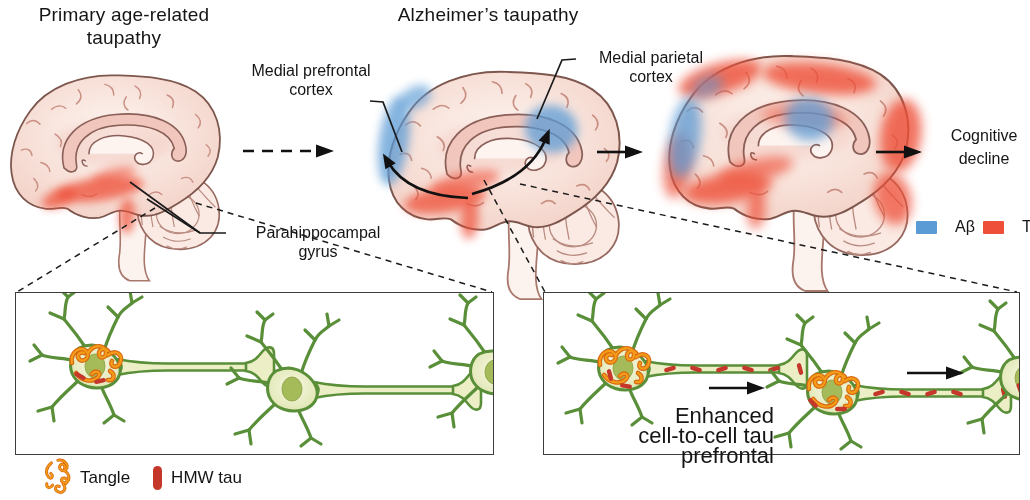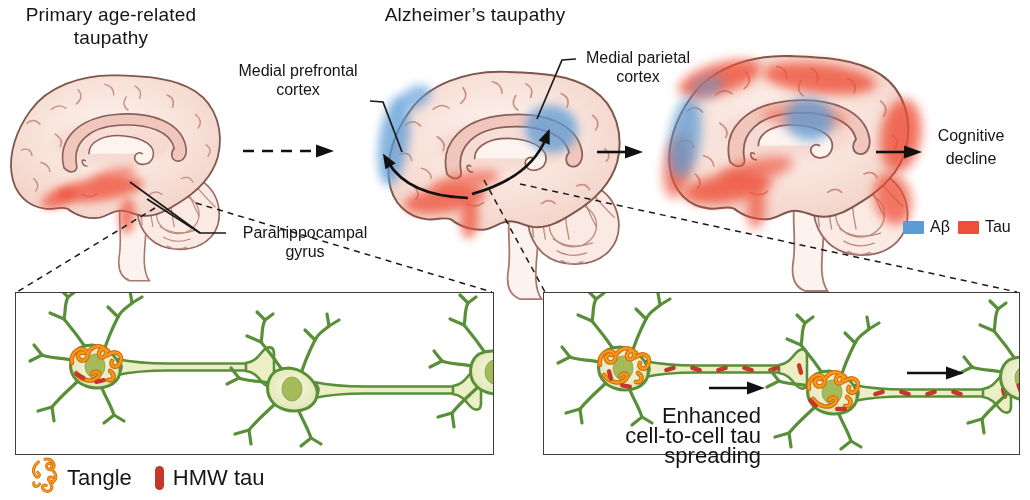--- a/index.html
+++ b/index.html
@@ -1,40 +1,40 @@
 <!DOCTYPE html>
 <html><head>
 <meta charset="utf-8">
 <style>
   html,body{margin:0;padding:0;background:#fff;}
   #stage{position:relative;width:1030px;height:500px;background:#fff;overflow:hidden;
          font-family:"Liberation Sans","DejaVu Sans",sans-serif;color:#151515;}
-  .t{position:absolute;}
+  .t{position:absolute;margin-left:13px;}
   .title{font-size:19px;line-height:23px;text-align:center;letter-spacing:.2px;}
   .lbl{font-size:16px;line-height:19px;text-align:center;}
   .title-part{left:0px;top:3px;width:222px;}
   .title-ad{left:362px;top:3px;width:226px;}
   .lbl-prefrontal{left:226px;top:61px;width:144px;}
   .lbl-parietal{left:572px;top:48px;width:132px;}
   .lbl-parahippo{left:228px;top:223px;width:154px;}
   .lbl-cognitive{left:916px;top:124px;width:110px;font-size:16px;line-height:23px;text-align:center;}
   .lbl-enhanced{left:545px;top:406px;width:216px;font-size:22px;line-height:20px;text-align:right;}
   .brain{position:absolute;}
   #brain1{left:0px;top:60px;width:240px;height:230px;}
   #brain2{left:366px;top:64px;width:286px;height:236px;}
   #brain3{left:650px;top:48px;width:288px;height:244px;}
   .nbox{position:absolute;border:1.5px solid #3d3d3d;background:#fff;}
   #boxL{left:15px;top:292px;width:477px;height:161px;}
   #boxR{left:543px;top:292px;width:475px;height:161px;}
   .nbox svg{display:block;}
   #overlay{position:absolute;left:0;top:0;width:1030px;height:500px;pointer-events:none;}
   .legend-brain{left:903px;top:218px;display:flex;align-items:center;gap:8px;font-size:16px;}
-  .legend-brain .item{display:flex;align-items:center;gap:6px;}
+  .legend-brain .item{display:flex;align-items:center;gap:18px;}
   .sw{display:inline-block;width:21px;height:13px;border-radius:1px;}
-  .legend-neuron{left:24px;top:456px;height:44px;display:flex;align-items:center;gap:9px;font-size:22px;}
+  .legend-neuron{left:24px;top:456px;height:44px;display:flex;align-items:center;gap:9px;font-size:17px;}
   .hmw-dash{display:inline-block;width:9px;height:24px;border-radius:4.5px;margin-left:14px;}
 </style>
 </head>
 <body>
 
 <div id="stage">
 
   <div class="t title title-part">Primary age-related taupathy</div>
   <div class="t title title-ad">Alzheimer’s taupathy</div>
 
@@ -445,21 +445,21 @@
         </g>
         <line x1="165" y1="95" x2="207" y2="95" stroke="#111" stroke-width="2.4"></line>
         <polygon points="221,95 203,88.5 203,101.5" fill="#111"></polygon>
         <line x1="363" y1="80" x2="406" y2="80" stroke="#111" stroke-width="2.4"></line>
         <polygon points="420,80 402,73.5 402,86.5" fill="#111"></polygon>
       </svg>
     </div>
 
   <div class="t lbl-enhanced">
     <span>Enhanced</span><br>
-    <span>cell-to-cell tau spreading</span>
+    <span>cell-to-cell tau prefrontal</span>
   </div>
 
   <div class="t legend-neuron">
     <span id="tangleIcon"><svg viewBox="-28 -26 52 52" width="34" height="40">
    <g transform="rotate(90)">
             <g>
               <path d="M-24,-4 C-26,-14 -16,-22 -10,-16 C-5,-11 -12,-3 -17,-8 C-20,-12 -16,-16 -12,-14" fill="none" stroke="#d96a10" stroke-width="4.6" stroke-linecap="round"></path>
               <path d="M-8,-14 C-2,-24 10,-22 10,-14 C10,-8 2,-8 3,-14 C4,-19 10,-19 12,-16" fill="none" stroke="#d96a10" stroke-width="4.6" stroke-linecap="round"></path>
               <path d="M12,-12 C20,-18 28,-12 24,-4 C21,2 13,0 16,-6" fill="none" stroke="#d96a10" stroke-width="4.6" stroke-linecap="round"></path>
               <path d="M-20,6 C-14,14 -4,16 2,10 C6,6 0,2 -4,7" fill="none" stroke="#d96a10" stroke-width="4.6" stroke-linecap="round"></path>

